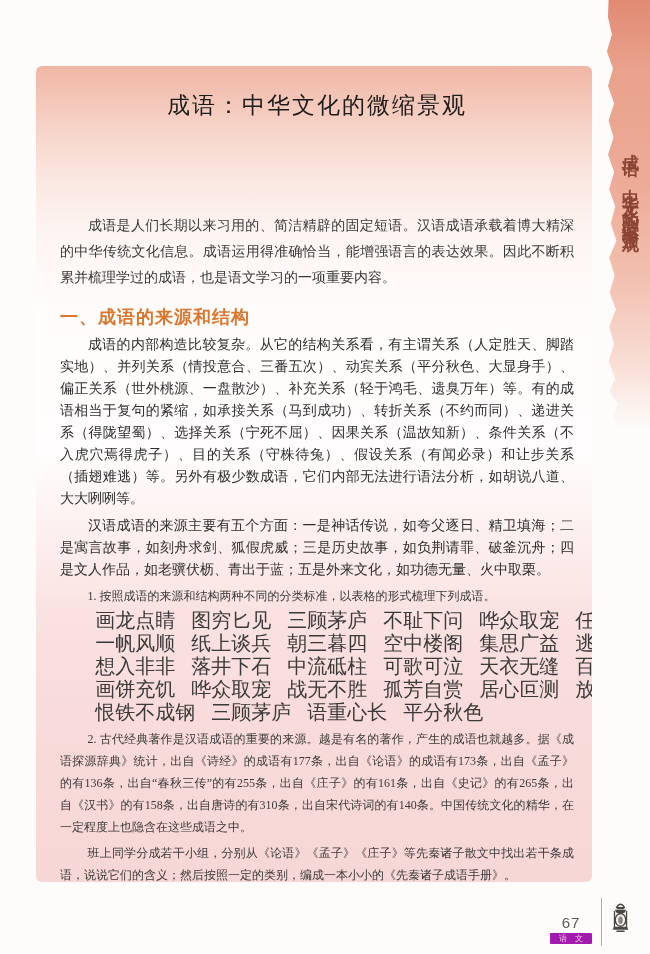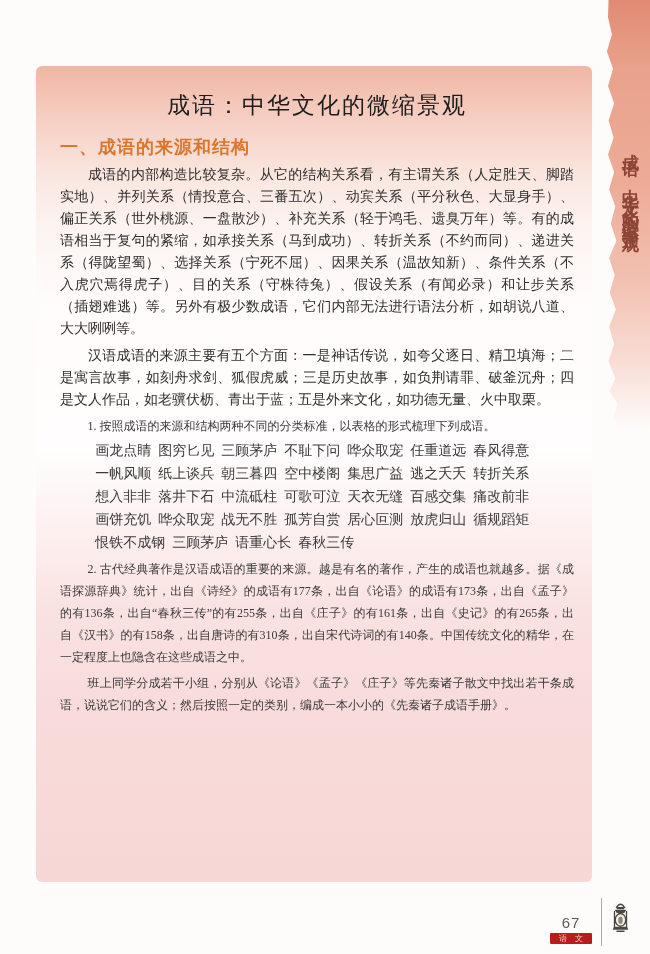--- a/index.html
+++ b/index.html
@@ -84,23 +84,23 @@
     margin-top: 4px;
     font-size: 12px;
     line-height: 22px;
     text-indent: 2.3em;
     text-align: justify;
     color: #3a3a3a;
   }
   .idiom-grid { margin-top: 2px; padding-left: 2.2em; }
   .idiom-row {
     display: flex;
-    gap: 7px;
+    gap: 16px;
     line-height: 23px;
-    font-size: 14px;
+    font-size: 20px;
     color: #3a3a3a;
     white-space: nowrap;
     font-family: Liberation Serif, serif;
   }
 
   
   .footer {
     position: absolute;
     right: 18px; bottom: 8px;
     display: flex;
@@ -110,21 +110,21 @@
   .pagenum-block { text-align: center; margin-top: 16px; }
   .pagenum {
     font-size: 15px;
     color: #5a5a5a;
     font-family: "Liberation Sans", sans-serif;
     letter-spacing: 1px;
   }
   .book-label-bar {
     margin-top: 2px;
     width: 42px; height: 11px;
-    background: #b91c1c;
+    background: #a21caf;
     border-radius: 1px;
     display: flex;
     align-items: center;
     justify-content: center;
   }
   .book-label-bar span {
     font-size: 8px;
     letter-spacing: 8px;
     padding-left: 8px;
     color: rgba(255, 238, 228, 0.85);
@@ -140,20 +140,21 @@
 </head>
 <body>
 
 <div class="side-strip"></div>
 <div class="side-title">成语：中华文化的微缩景观</div>
 
 <div class="card">
 
   <h1 class="doc-title">成语：中华文化的微缩景观</h1>
 
+  <p class="intro">成语是人们长期以来习用的、简洁精辟的固定短语。汉语成语承载着博大精深的中华传统文化信息。成语运用得准确恰当，能增强语言的表达效果。因此不断积累并梳理学过的成语，也是语文学习的一项重要内容。</p>
 
   <h2 class="section-heading">一、成语的来源和结构</h2>
 
   <p class="para">成语的内部构造比较复杂。从它的结构关系看，有主谓关系（人定胜天、脚踏实地）、并列关系（情投意合、三番五次）、动宾关系（平分秋色、大显身手）、偏正关系（世外桃源、一盘散沙）、补充关系（轻于鸿毛、遗臭万年）等。有的成语相当于复句的紧缩，如承接关系（马到成功）、转折关系（不约而同）、递进关系（得陇望蜀）、选择关系（宁死不屈）、因果关系（温故知新）、条件关系（不入虎穴焉得虎子）、目的关系（守株待兔）、假设关系（有闻必录）和让步关系（插翅难逃）等。另外有极少数成语，它们内部无法进行语法分析，如胡说八道、大大咧咧等。</p>
 
   <p class="para">汉语成语的来源主要有五个方面：一是神话传说，如夸父逐日、精卫填海；二是寓言故事，如刻舟求剑、狐假虎威；三是历史故事，如负荆请罪、破釜沉舟；四是文人作品，如老骥伏枥、青出于蓝；五是外来文化，如功德无量、火中取栗。</p>
 
   <p class="exercise-item">1. 按照成语的来源和结构两种不同的分类标准，以表格的形式梳理下列成语。</p>
 
   <div class="idiom-grid">
@@ -190,21 +191,21 @@
         <span>战无不胜</span>
         <span>孤芳自赏</span>
         <span>居心叵测</span>
         <span>放虎归山</span>
         <span>循规蹈矩</span>
       </div>
       <div class="idiom-row">
         <span>恨铁不成钢</span>
         <span>三顾茅庐</span>
         <span>语重心长</span>
-        <span>春秋三传</span>
+        <span>平分秋色</span>
       </div>
     </div>
 
   <p class="exercise-item">2. 古代经典著作是汉语成语的重要的来源。越是有名的著作，产生的成语也就越多。据《成语探源辞典》统计，出自《诗经》的成语有177条，出自《论语》的成语有173条，出自《孟子》的有136条，出自“春秋三传”的有255条，出自《庄子》的有161条，出自《史记》的有265条，出自《汉书》的有158条，出自唐诗的有310条，出自宋代诗词的有140条。中国传统文化的精华，在一定程度上也隐含在这些成语之中。</p>
 
   <p class="exercise-item">班上同学分成若干小组，分别从《论语》《孟子》《庄子》等先秦诸子散文中找出若干条成语，说说它们的含义；然后按照一定的类别，编成一本小小的《先秦诸子成语手册》。</p>
 
 </div>
 
 <div class="footer">

